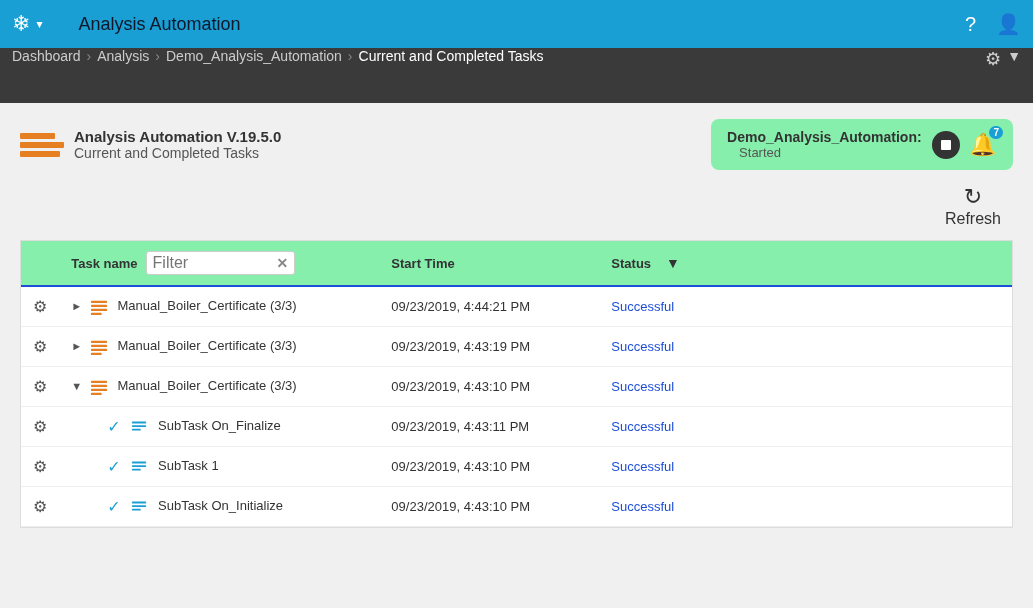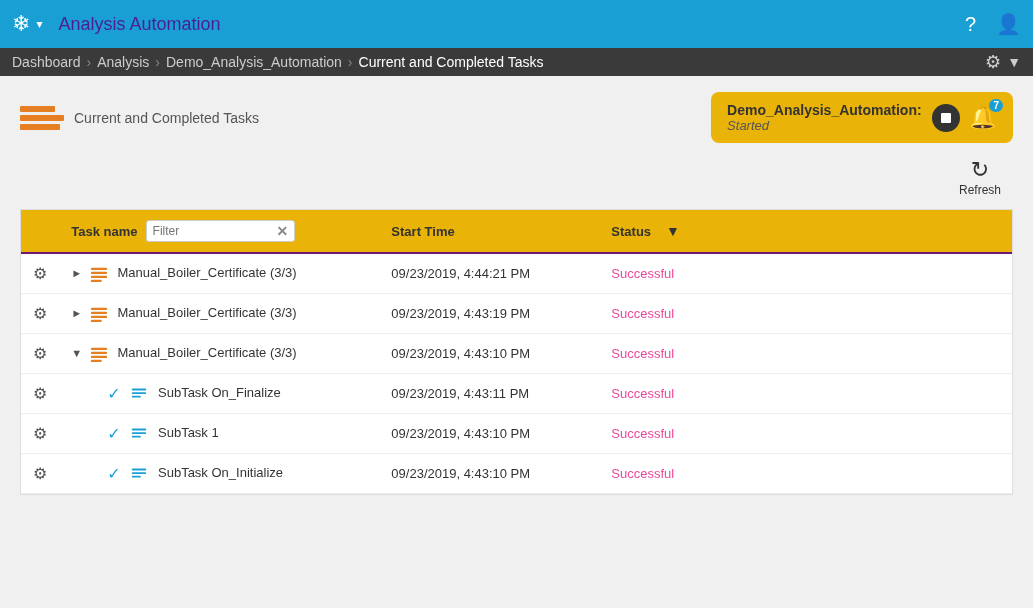--- a/index.html
+++ b/index.html
@@ -21,40 +21,40 @@
     }
     .top-bar-caret {
       font-size: 12px;
       color: white;
       margin-right: 16px;
       cursor: pointer;
     }
     .top-bar-title {
       font-size: 18px;
       font-weight: 500;
-      color: #4c1d95;
+      color: #0f172a;
       flex: 1;
+      margin-left: 20px;
     }
     .top-bar-icons {
       display: flex;
       gap: 20px;
       align-items: center;
     }
     .top-bar-icon {
       font-size: 20px;
       color: white;
       cursor: pointer;
     }
 
     
     .breadcrumb-bar {
       background: #3a3a3a;
-      height: 28px;
-      display: flex;
-      align-items: center;
+      height: 55px;
+      display: flex;
       padding: 0 12px;
       color: #ddd;
       font-size: 14px;
     }
     .breadcrumb-item {
       color: #ccc;
       cursor: pointer;
     }
     .breadcrumb-sep {
       margin: 0 6px;
@@ -111,38 +111,38 @@
       font-weight: 600;
       color: #333;
     }
     .header-text-sub {
       font-size: 14px;
       color: #555;
     }
 
     
     .status-badge {
-      background: #eab308;
+      background: #86efac;
       border-radius: 8px;
       padding: 10px 16px;
       display: flex;
       align-items: center;
       gap: 10px;
       margin-left: auto;
     }
     .status-badge-info { }
     .status-badge-name {
       font-size: 14px;
       font-weight: 600;
       color: #333;
     }
     .status-badge-status {
       font-size: 13px;
       color: #555;
-      font-style: italic;
+      margin-left: 12px;
     }
     .status-badge-stop {
       width: 28px;
       height: 28px;
       background: #333;
       border-radius: 50%;
       display: flex;
       align-items: center;
       justify-content: center;
       cursor: pointer;
@@ -186,38 +186,38 @@
       color: #333;
       background: none;
       border: none;
       padding: 4px 8px;
     }
     .refresh-icon {
       font-size: 22px;
       color: #333;
     }
     .refresh-label {
-      font-size: 12px;
+      font-size: 16px;
       color: #333;
     }
 
     
     .table-container {
       background: white;
       border: 1px solid #ddd;
       overflow-y: auto;
       max-height: 340px;
     }
     table {
       width: 100%;
       border-collapse: collapse;
     }
     thead tr {
-      background: #eab308;
-      border-bottom: 2px solid #701a75;
+      background: #86efac;
+      border-bottom: 2px solid #1d4ed8;
     }
     thead th {
       padding: 10px 12px;
       text-align: left;
       font-weight: 600;
       color: #333;
       font-size: 13px;
     }
     thead th:first-child { width: 36px; text-align: center; }
     thead th:nth-child(2) { width: 320px; }
@@ -248,32 +248,32 @@
       display: flex;
       align-items: center;
       background: white;
       border: 1px solid #ccc;
       border-radius: 3px;
       padding: 2px 6px;
     }
     .filter-input {
       border: none;
       outline: none;
-      font-size: 12px;
+      font-size: 16px;
       width: 120px;
       color: #aaa;
     }
     .filter-clear {
       color: #888;
       cursor: pointer;
       font-size: 14px;
       margin-left: 4px;
     }
 
-    .status-successful { color: #ec4899; }
+    .status-successful { color: #1d4ed8; }
 
     .subtask-indent { padding-left: 48px; }
 
     .col-status-header {
       display: flex;
       align-items: center;
       gap: 15px;
     }
     .filter-funnel {
       font-size: 14px;
@@ -325,20 +325,21 @@
 
 <div class="page-content">
 
   <div class="header-row">
     <div class="header-icon">
       <div class="header-icon-line"></div>
       <div class="header-icon-line"></div>
       <div class="header-icon-line"></div>
     </div>
     <div class="header-text">
+      <div class="header-text-title">Analysis Automation V.19.5.0</div>
       <div class="header-text-sub">Current and Completed Tasks</div>
     </div>
 
     <div class="status-badge">
       <div class="status-badge-info">
         <div class="status-badge-name">Demo_Analysis_Automation:</div>
         <div class="status-badge-status">Started</div>
       </div>
       <div class="status-badge-stop">
         <div class="status-badge-stop-inner"></div>

